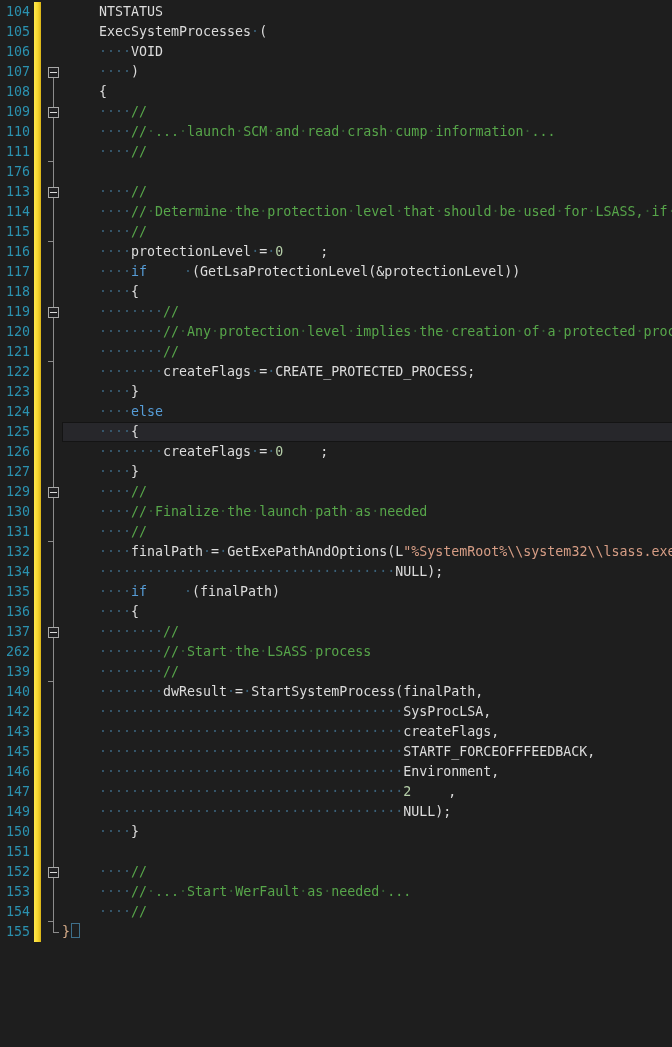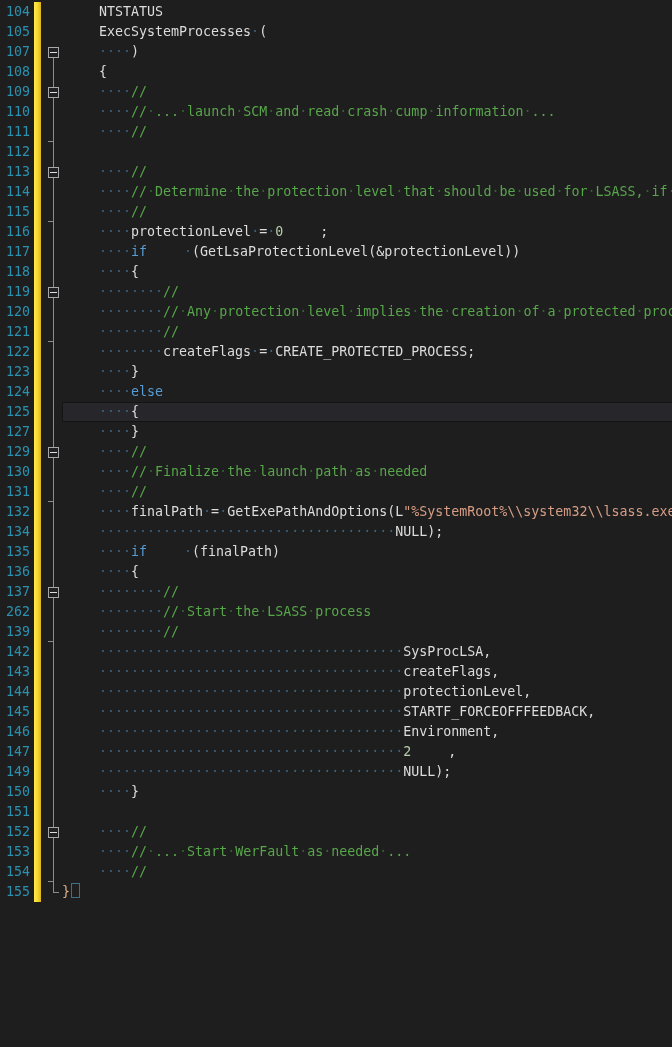--- a/index.html
+++ b/index.html
@@ -65,20 +65,26 @@
       <div class="outline"></div>
       <div class="code"><span class="tok-def">NTSTATUS</span></div>
     </div>
     <div class="row">
       <div class="ln">105</div>
       <div class="bar"></div>
       <div class="outline"></div>
       <div class="code"><span class="tok-def">ExecSystemProcesses<span class="ws">·</span>(</span></div>
     </div>
     <div class="row">
+      <div class="ln">106</div>
+      <div class="bar"></div>
+      <div class="outline"></div>
+      <div class="code"><span class="tok-def"><span class="ws">····</span>VOID</span></div>
+    </div>
+    <div class="row">
       <div class="ln">107</div>
       <div class="bar"></div>
       <div class="outline">
         <div class="oline half-down"></div>
         <div class="obox"></div>
       </div>
       <div class="code"><span class="tok-def"><span class="ws">····</span>)</span></div>
     </div>
     <div class="row">
       <div class="ln">108</div>
@@ -108,21 +114,21 @@
     <div class="row">
       <div class="ln">111</div>
       <div class="bar"></div>
       <div class="outline">
         <div class="oline"></div>
         <div class="otick"></div>
       </div>
       <div class="code"><span class="tok-def"><span class="ws">····</span></span><span class="tok-com">//</span></div>
     </div>
     <div class="row">
-      <div class="ln">112</div>
+      <div class="ln">176</div>
       <div class="bar"></div>
       <div class="outline">
         <div class="oline"></div>
       </div>
       <div class="code"></div>
     </div>
     <div class="row">
       <div class="ln">113</div>
       <div class="bar"></div>
       <div class="outline">
@@ -224,20 +230,28 @@
     </div>
     <div class="row current">
       <div class="ln">125</div>
       <div class="bar"></div>
       <div class="outline">
         <div class="oline"></div>
       </div>
       <div class="code"><span class="tok-def"><span class="ws">····</span>{</span></div>
     </div>
     <div class="row">
+      <div class="ln">126</div>
+      <div class="bar"></div>
+      <div class="outline">
+        <div class="oline"></div>
+      </div>
+      <div class="code"><span class="tok-def"><span class="ws">········</span>createFlags<span class="ws">·</span>=<span class="ws">·</span></span><span class="tok-num">0</span><span class="tok-def">;</span></div>
+    </div>
+    <div class="row">
       <div class="ln">127</div>
       <div class="bar"></div>
       <div class="outline">
         <div class="oline"></div>
       </div>
       <div class="code"><span class="tok-def"><span class="ws">····</span>}</span></div>
     </div>
     <div class="row">
       <div class="ln">129</div>
       <div class="bar"></div>
@@ -316,42 +330,42 @@
     <div class="row">
       <div class="ln">139</div>
       <div class="bar"></div>
       <div class="outline">
         <div class="oline"></div>
         <div class="otick"></div>
       </div>
       <div class="code"><span class="tok-def"><span class="ws">········</span></span><span class="tok-com">//</span></div>
     </div>
     <div class="row">
+      <div class="ln">140</div>
+      <div class="bar"></div>
+      <div class="outline">
+        <div class="oline"></div>
+      </div>
+      <div class="code"><span class="tok-def"><span class="ws">········</span>dwResult<span class="ws">·</span>=<span class="ws">·</span>StartSystemProcess(finalPath,</span></div>
+    </div>
+    <div class="row">
       <div class="ln">142</div>
       <div class="bar"></div>
       <div class="outline">
         <div class="oline"></div>
       </div>
       <div class="code"><span class="tok-def"><span class="ws">······································</span>SysProcLSA,</span></div>
     </div>
     <div class="row">
       <div class="ln">143</div>
       <div class="bar"></div>
       <div class="outline">
         <div class="oline"></div>
       </div>
       <div class="code"><span class="tok-def"><span class="ws">······································</span>createFlags,</span></div>
-    </div>
-    <div class="row">
-      <div class="ln">144</div>
-      <div class="bar"></div>
-      <div class="outline">
-        <div class="oline"></div>
-      </div>
-      <div class="code"><span class="tok-def"><span class="ws">······································</span>protectionLevel,</span></div>
     </div>
     <div class="row">
       <div class="ln">145</div>
       <div class="bar"></div>
       <div class="outline">
         <div class="oline"></div>
       </div>
       <div class="code"><span class="tok-def"><span class="ws">······································</span>STARTF_FORCEOFFFEEDBACK,</span></div>
     </div>
     <div class="row">

